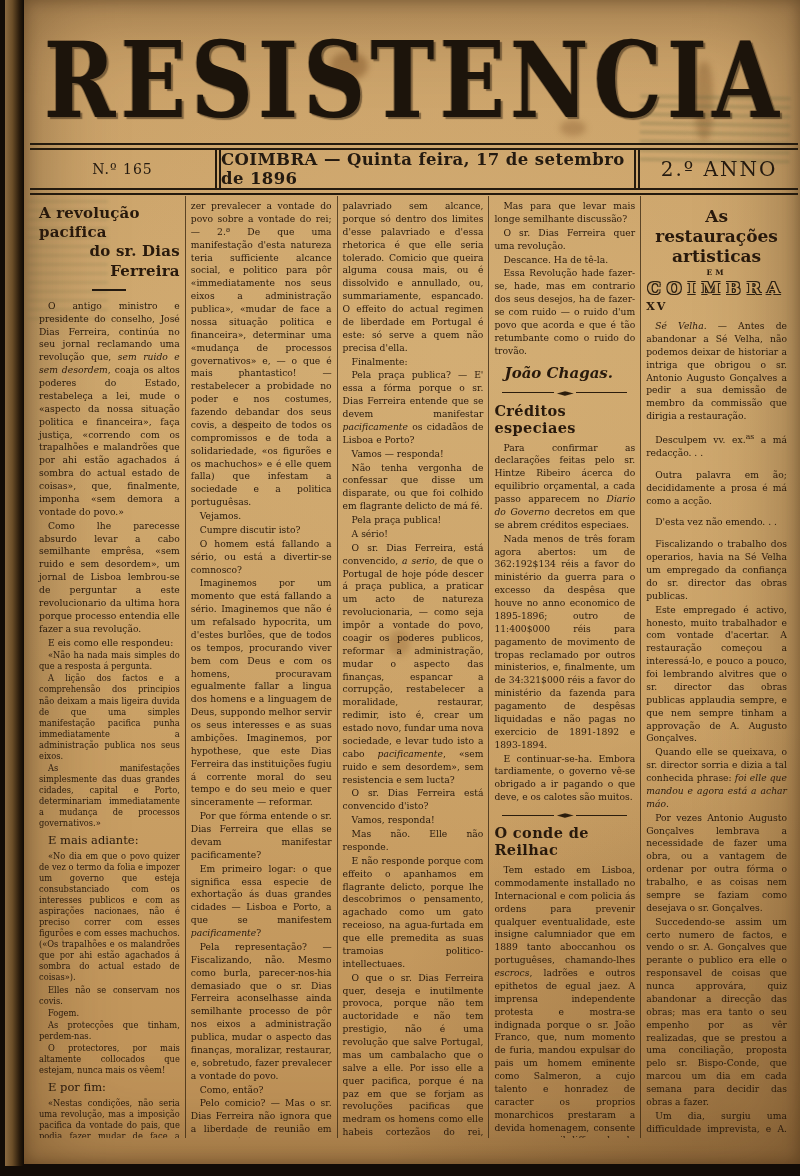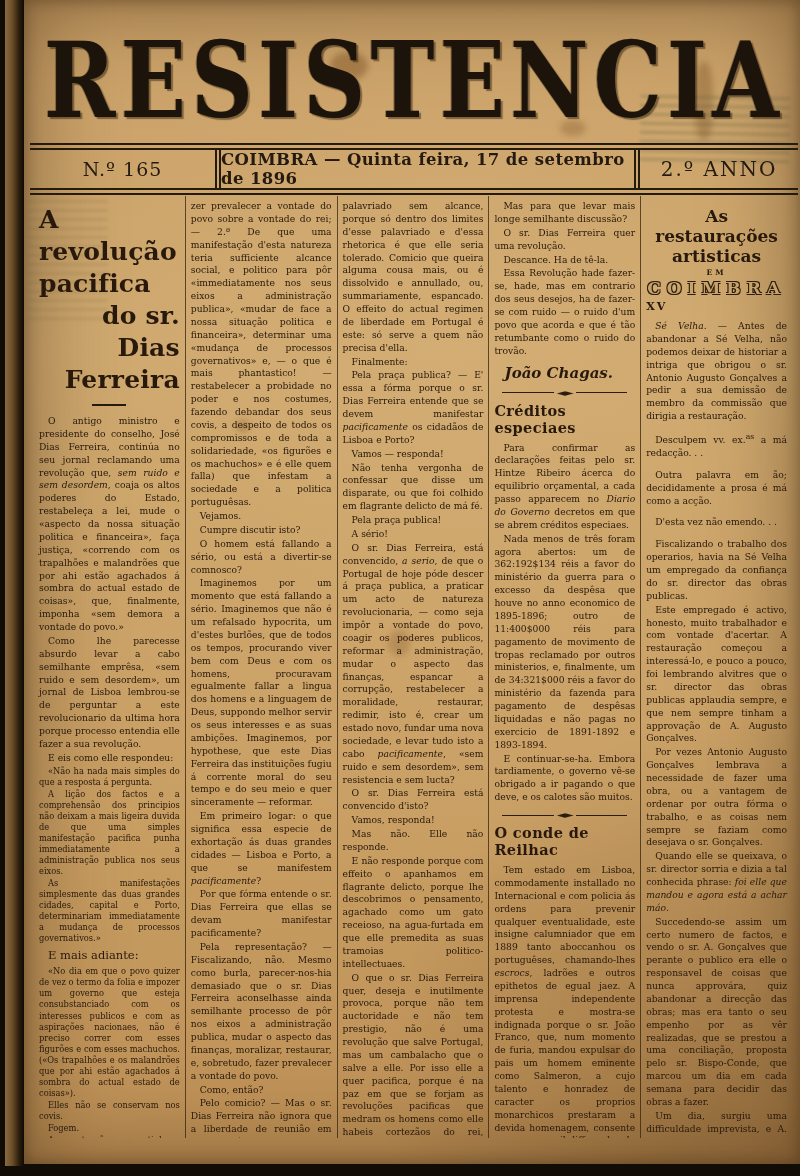--- a/index.html
+++ b/index.html
@@ -38,39 +38,39 @@
     transform:scaleY(1.22);
     text-shadow:2px 2px 1px rgba(28,17,6,.45), -1px 0 0 rgba(28,17,6,.35);
   }
   
   .bar-wrap{position:absolute;left:30px;right:2px;top:143px;}
   .dbl-rule{height:3px;border-top:2px solid #241a0e;border-bottom:2px solid #241a0e;}
   .issue-bar{
     display:flex;align-items:stretch;height:38px;color:#241a10;
   }
   .issue-bar .cell{display:flex;align-items:center;justify-content:center;}
-  .issue-no{width:185px;font-size:19px;letter-spacing:1px;}
+  .issue-no{width:185px;font-size:14px;letter-spacing:1px;}
   .dateline{flex:1;font-weight:bold;font-size:16.5px;letter-spacing:.4px;
     border-left:6px double #241a0e;border-right:6px double #241a0e;}
   .anno{width:158px;font-size:20px;letter-spacing:2px;}
   
   .content{
     position:absolute;left:34px;right:8px;top:196px;bottom:38px;
     display:flex;color:#28190c;text-align:justify;
   }
   .col{flex:1 1 0;padding:4px 5px 0;overflow:hidden;}
   .col + .col{border-left:1px solid rgba(52,35,14,.75);}
   .para{margin:0 0 1px;font-size:9.2px;line-height:1.40;text-indent:9px;}
   .para.cont{text-indent:0;}
   .para.small{font-size:8.3px;line-height:1.33;}
   .para.subhead{font-size:11.5px;line-height:1.5;margin:3px 0 2px;}
   .para.gap{margin-top:9px;}
   .signature{font-size:15px;font-style:italic;font-weight:bold;text-align:center;
     margin:6px 12px 2px 0;text-indent:0;}
-  .art-headline{font-weight:bold;font-size:25px;line-height:1.28;margin:4px 0 2px;letter-spacing:.2px;}
+  .art-headline{font-weight:bold;font-size:15px;line-height:1.28;margin:4px 0 2px;letter-spacing:.2px;}
   .hl-line-0{text-align:left;}
   .hl-line-1{text-align:right;}
   .short-rule{width:34px;height:2px;background:#241a10;margin:8px auto 9px;}
   .section-rule{display:flex;align-items:center;margin:7px 8px 5px;}
   .section-rule::before,.section-rule::after{content:"";flex:1;height:1px;background:#2b1d0d;}
   .section-rule .dia{transform:scaleX(2.8) scaleY(.75);font-size:8px;margin:0 8px;color:#2b1d0d;line-height:1;}
   .h2{text-align:left;font-weight:bold;font-size:14.5px;margin:3px 0 6px;letter-spacing:.4px;text-indent:0;}
   .headline-center{text-align:center;font-weight:bold;font-size:17px;margin:6px 0 2px;text-indent:0;}
   .kicker{text-align:center;font-size:7.5px;font-weight:bold;letter-spacing:3px;margin:2px 0 1px;text-indent:0;}
   .display{
@@ -130,22 +130,22 @@
       <p class="para small">O protectores, por mais altamente collocados que estejam, nunca mais os vêem!</p>
       <p class="para subhead">E por fim:</p>
       <p class="para small">«Nestas condições, não seria uma revolução, mas a imposição pacifica da vontade do pais, que podia fazer mudar de face a nossa situação politica e financeira.»</p>
     </div>
   <div class="col">
       <p class="para cont">zer prevalecer a vontade do povo sobre a vontade do rei; — 2.ª De que uma manifestação d'esta natureza teria sufficiente alcance social, e politico para pôr «immediatamente nos seus eixos a administração publica», «mudar de face a nossa situação politica e financeira», determinar uma «mudança de processos governativos» e, — o que é mais phantastico! — restabelecer a probidade no poder e nos costumes, fazendo debandar dos seus covis, a despeito de todos os compromissos e de toda a solidariedade, «os figurões e os machuchos» e é elle quem falla) que infestam a sociedade e a politica portuguêsas.</p>
       <p class="para">Vejamos.</p>
       <p class="para">Cumpre discutir isto?</p>
       <p class="para">O homem está fallando a sério, ou está a divertir-se comnosco?</p>
       <p class="para">Imaginemos por um momento que está fallando a sério. Imaginemos que não é um refalsado hypocrita, um d'estes burlões, que de todos os tempos, procurando viver bem com Deus e com os homens, procuravam egualmente fallar a lingua dos homens e a linguagem de Deus, suppondo melhor servir os seus interesses e as suas ambições. Imaginemos, por hypothese, que este Dias Ferreira das instituições fugiu á corrente moral do seu tempo e do seu meio e quer sinceramente — reformar.</p>
+      <p class="para">Por que fórma entende o sr. Dias Ferreira que ellas se devam manifestar pacificamente?</p>
       <p class="para">Em primeiro logar: o que significa essa especie de exhortação ás duas grandes cidades — Lisboa e Porto, a que se manifestem <i>pacificamente</i>?</p>
-      <p class="para">Por que fórma entende o sr. Dias Ferreira que ellas se devam manifestar pacificamente?</p>
       <p class="para">Pela representação? — Fiscalizando, não. Mesmo como burla, parecer-nos-hia demasiado que o sr. Dias Ferreira aconselhasse ainda semilhante processo de pôr nos eixos a administração publica, mudar o aspecto das finanças, moralizar, restaurar, e, sobretudo, fazer prevalecer a vontade do povo.</p>
       <p class="para">Como, então?</p>
       <p class="para">Pelo comicio? — Mas o sr. Dias Ferreira não ignora que a liberdade de reunião em Portugal é coisa nulla e que os unicos cidadãos que ainda gosam d'esse direito são os progressistos — esses mesmos com restricções, visto que a enunciação do pensamento em comicios está sujeita ao arbitrio da censura. Admittamos, porém, o comicio. O comicio é, no fim de contas, a representação, a moção, a rhetorica sem effeito, o</p>
     </div>
   <div class="col">
       <p class="para cont">palavriado sem alcance, porque só dentro dos limites d'esse palavriado e d'essa rhetorica é que elle seria tolerado. Comicio que queira alguma cousa mais, ou é dissolvido e annullado, ou, summariamente, espancado. O effeito do actual regimen de liberdade em Portugal é este: só serve a quem não precisa d'ella.</p>
       <p class="para">Finalmente:</p>
       <p class="para">Pela praça publica? — E' essa a fórma porque o sr. Dias Ferreira entende que se devem manifestar <i>pacificamente</i> os cidadãos de Lisboa e Porto?</p>
       <p class="para">Vamos — responda!</p>
       <p class="para">Não tenha vergonha de confessar que disse um disparate, ou que foi colhido em flagrante delicto de má fé.</p>
@@ -181,18 +181,18 @@
       <div class="headline-center">As restaurações artisticas</div>
       <div class="kicker">EM</div>
       <div class="display">COIMBRA</div>
       <div class="roman">XV</div>
       <p class="para"><i>Sé Velha.</i> — Antes de abandonar a Sé Velha, não podemos deixar de historiar a intriga que obrigou o sr. Antonio Augusto Gonçalves a pedir a sua demissão de membro da commissão que dirigia a restauração.</p>
       <p class="para gap">Desculpem vv. ex.<sup>as</sup> a má redacção. . .</p>
       <p class="para gap">Outra palavra em ão; decididamente a prosa é má como a acção.</p>
       <p class="para gap">D'esta vez não emendo. . .</p>
       <p class="para gap">Fiscalizando o trabalho dos operarios, havia na Sé Velha um empregado da confiança do sr. director das obras publicas.</p>
       <p class="para">Este empregado é activo, honesto, muito trabalhador e com vontade d'acertar. A restauração começou a interessá-lo, e pouco a pouco, foi lembrando alvitres que o sr. director das obras publicas applaudia sempre, e que nem sempre tinham a approvação de A. Augusto Gonçalves.</p>
+      <p class="para">Quando elle se queixava, o sr. director sorria e dizia a tal conhecida phrase: <i>foi elle que mandou e agora está a achar máo</i>.</p>
       <p class="para">Por vezes Antonio Augusto Gonçalves lembrava a necessidade de fazer uma obra, ou a vantagem de ordenar por outra fórma o trabalho, e as coisas nem sempre se faziam como desejava o sr. Gonçalves.</p>
-      <p class="para">Quando elle se queixava, o sr. director sorria e dizia a tal conhecida phrase: <i>foi elle que mandou e agora está a achar máo</i>.</p>
       <p class="para">Succedendo-se assim um certo numero de factos, e vendo o sr. A. Gonçalves que perante o publico era elle o responsavel de coisas que nunca approvára, quiz abandonar a direcção das obras; mas era tanto o seu empenho por as vêr realizadas, que se prestou a uma conciliação, proposta pelo sr. Bispo-Conde, que marcou um dia em cada semana para decidir das obras a fazer.</p>
       <p class="para">Um dia, surgiu uma difficuldade imprevista, e A. Augusto Gonçalves pediu tempo para estudar o problema, aconselhando que se adiantassem as obras em outros pontos e se abandonasse aquelle, até elle ter uma opinião sobre o que deveria fazer-se.</p>
     </div>
 </div>
 
 </body></html>

